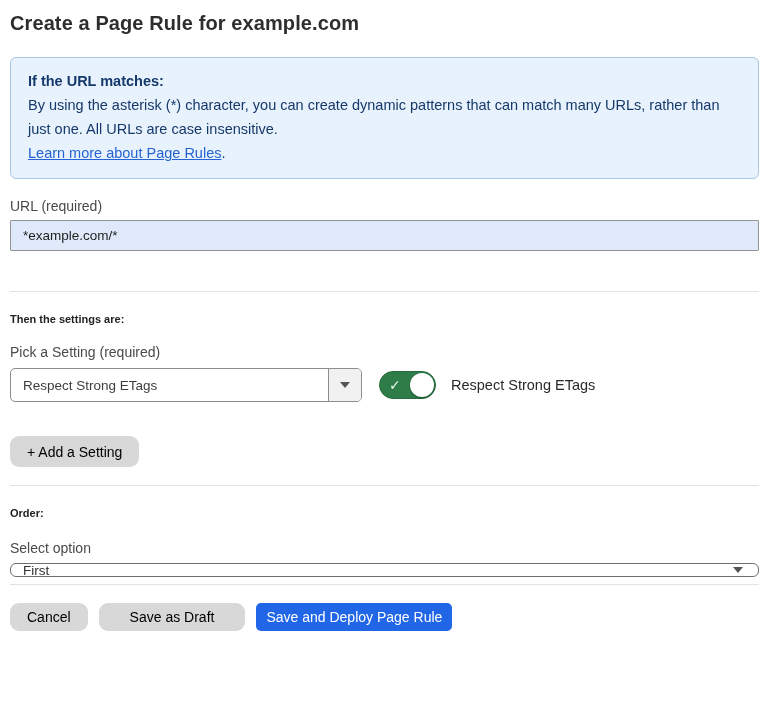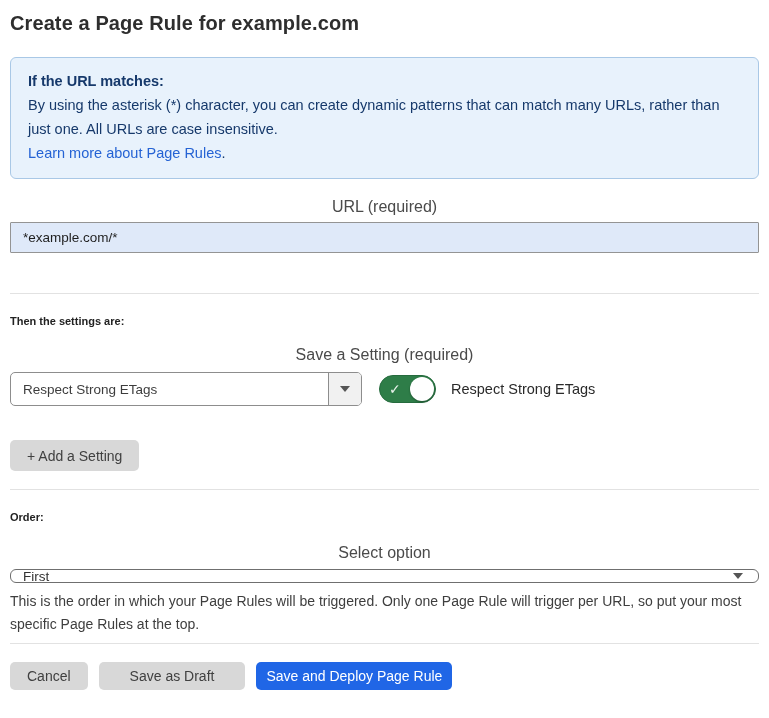--- a/index.html
+++ b/index.html
@@ -32,26 +32,27 @@
     background:var(--info-box-bg);
     border:1px solid var(--info-box-border);
     border-radius:6px;
     padding:11px 17px 13px 17px;
     color:var(--info-text);
     font-size:14.5px;line-height:24px;
   }
   .info-box .info-heading{font-weight:bold;}
   .info-box a{
     color:var(--link-blue);
+    text-decoration:underline;
     cursor:pointer;
   }
 
   .field-label{
-    font-size:16px;color:#4a4a4a;
-    margin-top:19px;margin-bottom:6px;text-align:center;
+    font-size:14px;color:#4a4a4a;
+    margin-top:19px;margin-bottom:6px;
   }
 
   .url-input{
     width:100%;height:31px;
     background:var(--input-bg);
     border:1px solid #949494;border-radius:1px;
     padding:13px 12px;
     font-family:"Liberation Sans","DejaVu Sans",sans-serif;
     font-size:13.5px;color:#1f1f1f;
     outline:none;
@@ -123,21 +124,22 @@
   }
 
   .btn{
     display:inline-flex;align-items:center;justify-content:center;
     border:none;border-radius:5px;
     font-family:"Liberation Sans","DejaVu Sans",sans-serif;
     font-size:14px;cursor:pointer;
   }
   .btn-gray{
     background:var(--secondary-button-gray);
-    color:#404040;
+    color:#000000;
+    border-radius:9px;
   }
   .add-setting-btn{
     margin-top:34px;
     height:31px;padding:0 17px;
   }
 
   .order-select{
     position:relative;
     width:100%;height:14px;
     border:1px solid #6f6f6f;border-radius:6px;
@@ -184,21 +186,21 @@
     <div class="info-link-line"><a>Learn more about Page Rules</a><span>.</span></div>
   </div>
 
   <div class="field-label">URL (required)</div>
   <input class="url-input" type="text" value="*example.com/*" style="">
 
   <hr class="divider divider-1">
 
   <div class="section-heading">Then the settings are:</div>
 
-  <div class="field-label">Save a Setting (required)</div>
+  <div class="field-label">Pick a Setting (required)</div>
 
   <div class="setting-row">
     <div class="setting-select">
       <div class="select-value">Respect Strong ETags</div>
       <div class="select-arrow-box">
         <span class="tri-down"></span>
       </div>
     </div>
 
     <div class="toggle">
@@ -216,21 +218,20 @@
 
   <div class="field-label order-label">Select option</div>
 
   <div class="order-select-wrap">
     <div class="order-select">
       <span>First</span>
       <span class="tri-down"></span>
     </div>
   </div>
 
-  <div class="help-text">This is the order in which your Page Rules will be triggered. Only one Page Rule will trigger per URL, so put your most specific Page Rules at the top.</div>
 
   <hr class="divider divider-3">
 
   <div class="footer-buttons">
     <button class="btn btn-gray cancel-btn">Cancel</button>
     <button class="btn btn-gray save-draft-btn">Save as Draft</button>
     <button class="btn save-deploy-btn">Save and Deploy Page Rule</button>
   </div>
 
 </div>

